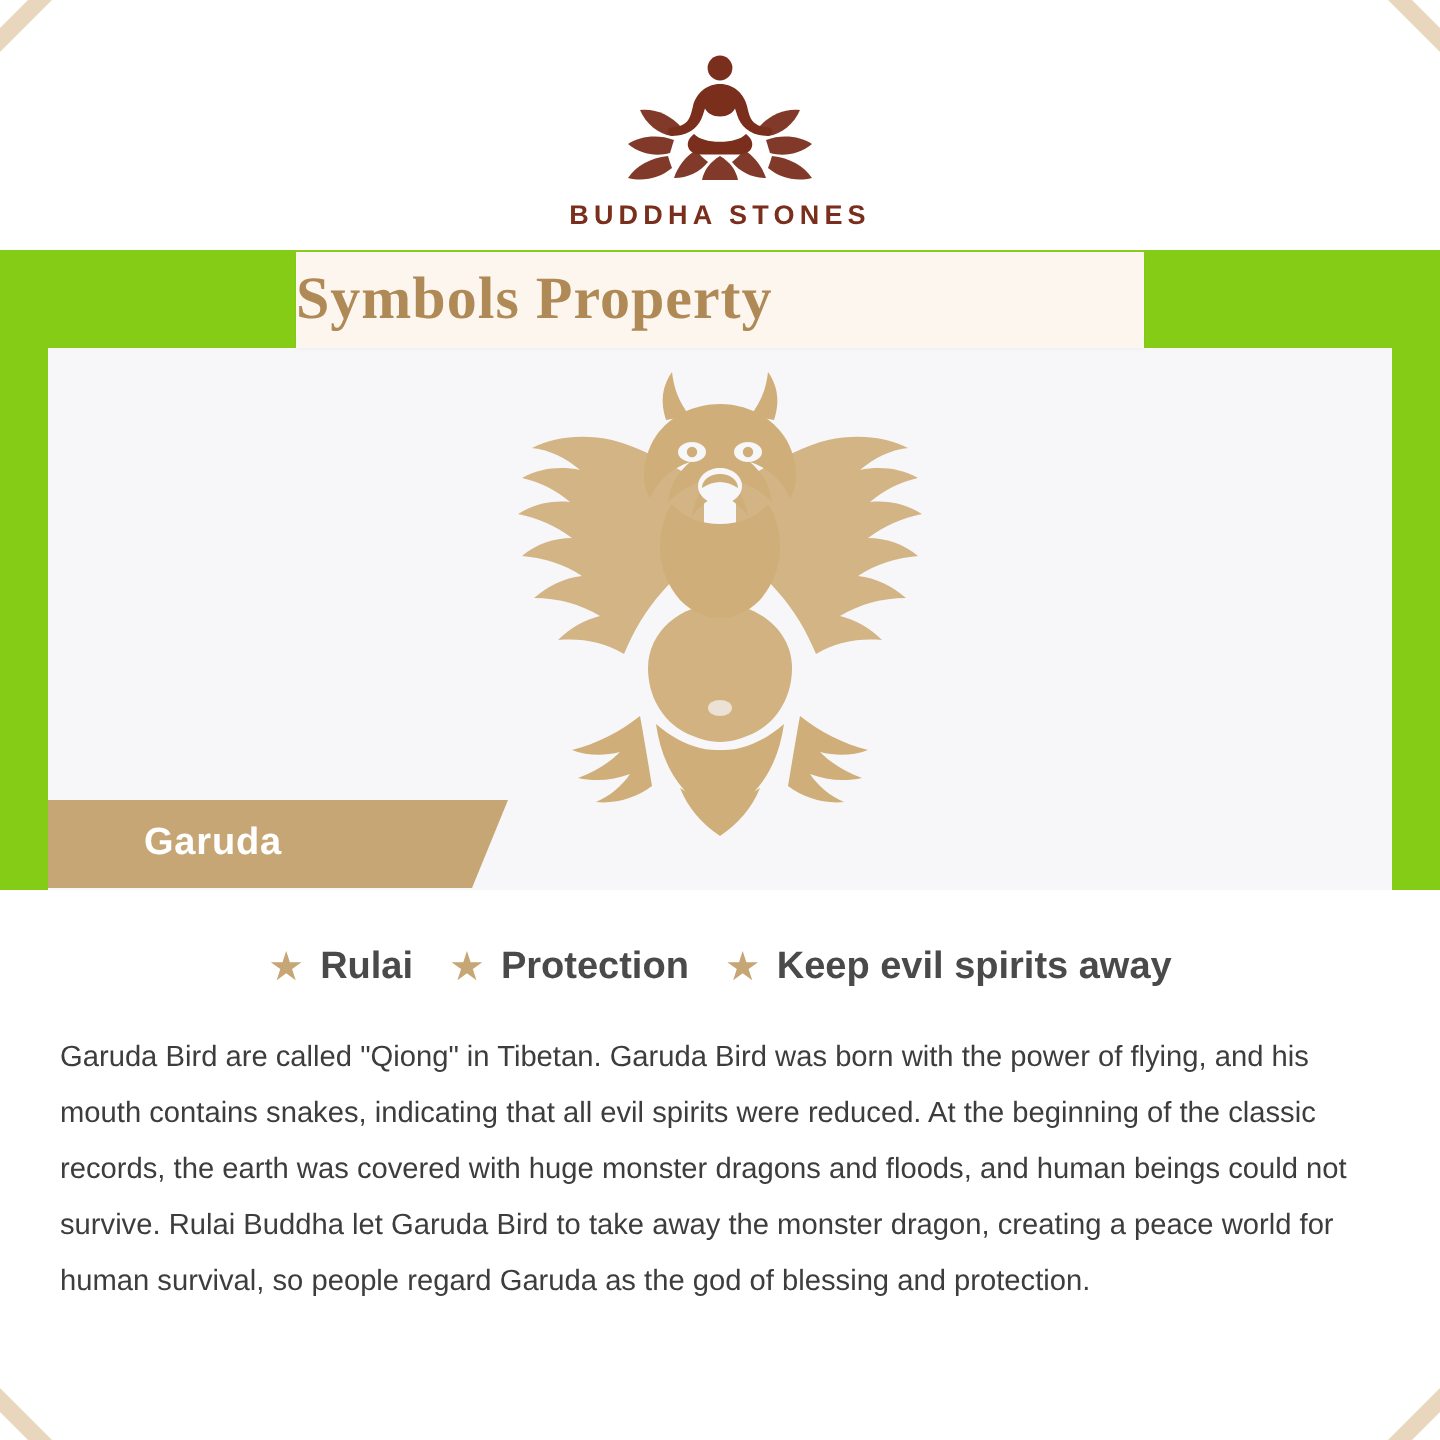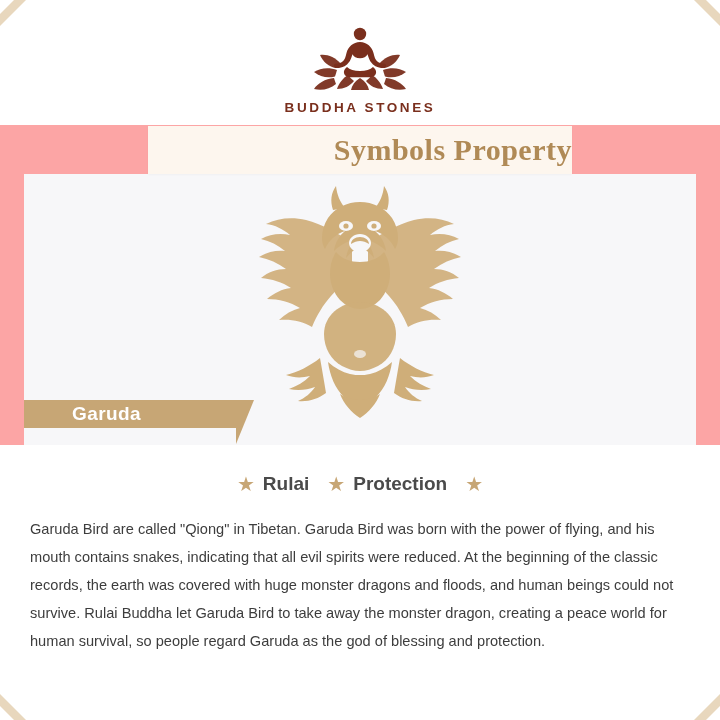--- a/index.html
+++ b/index.html
@@ -10,21 +10,21 @@
     width: 720px;
     height: 720px;
     background: #ffffff;
     font-family: "Liberation Sans", sans-serif;
     overflow: hidden;
   }
   .page {
     position: relative;
     width: 720px;
     height: 720px;
-    background: #fca5a5;
+    background: #84cc16;
     overflow: hidden;
   }
 
   
   .corner {
     position: absolute;
     width: 0;
     height: 0;
     z-index: 5;
   }
@@ -99,21 +99,21 @@
   
   .title-ribbon {
     position: absolute;
     top: 126px;
     left: 148px;
     width: 424px;
     height: 48px;
     background: #fdf6ee;
     display: flex;
     align-items: center;
-    justify-content: flex-end;
+    justify-content: flex-start;
     z-index: 10;
     box-shadow: 0 1px 2px rgba(0,0,0,0.03);
   }
   .title-ribbon .title-text {
     font-family: "Liberation Serif", serif;
     font-size: 30px;
     font-weight: bold;
     color: #b08a56;
     letter-spacing: 0.5px;
   }
@@ -133,21 +133,21 @@
     left: 0;
     width: 672px;
     text-align: center;
   }
 
   
   .label-tag {
     position: absolute;
     left: 24px;
     top: 400px;
-    height: 28px;
+    height: 44px;
     width: 212px;
     background: #c7a675;
     z-index: 12;
     display: flex;
     align-items: center;
   }
   .label-tag .tag-text {
     color: #ffffff;
     font-size: 19px;
     font-weight: bold;
@@ -311,19 +311,20 @@
       <div class="kw">
         <span class="star">★</span>
         <span class="kw-text">Rulai</span>
       </div>
       <div class="kw">
         <span class="star">★</span>
         <span class="kw-text">Protection</span>
       </div>
       <div class="kw">
         <span class="star">★</span>
+        <span class="kw-text">Keep evil spirits away</span>
       </div>
     </div>
 
     <p class="body-text">Garuda Bird are called "Qiong" in Tibetan. Garuda Bird was born with the power of flying, and his mouth contains snakes, indicating that all evil spirits were reduced. At the beginning of the classic records, the earth was covered with huge monster dragons and floods, and human beings could not survive. Rulai Buddha let Garuda Bird to take away the monster dragon, creating a peace world for human survival, so people regard Garuda as the god of blessing and protection.</p>
   </div>
 
 </div>
 
 </body></html>

